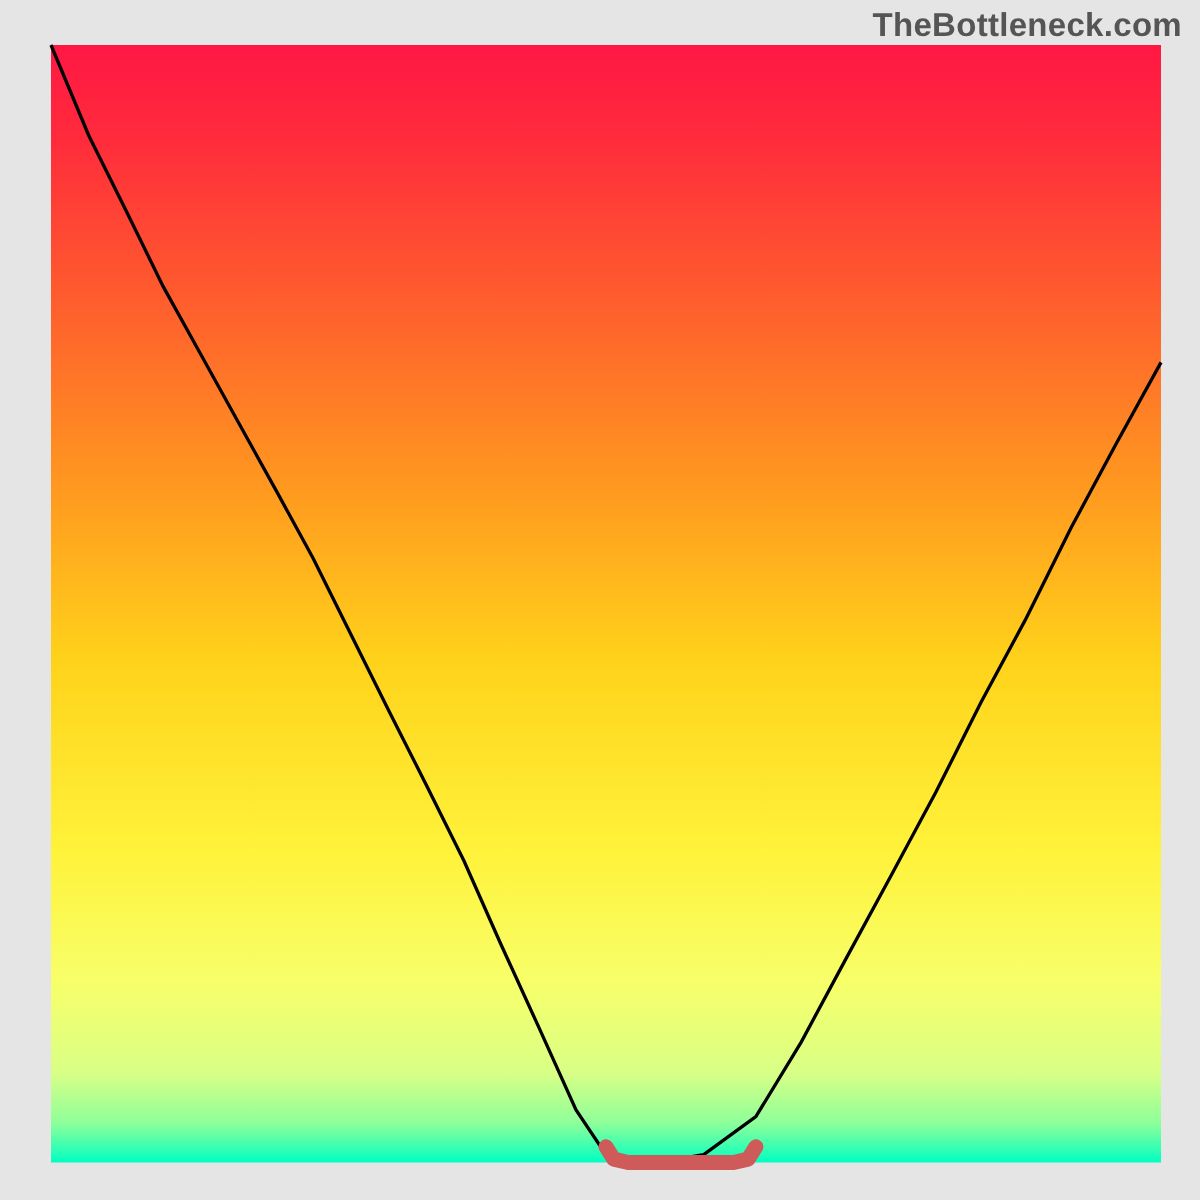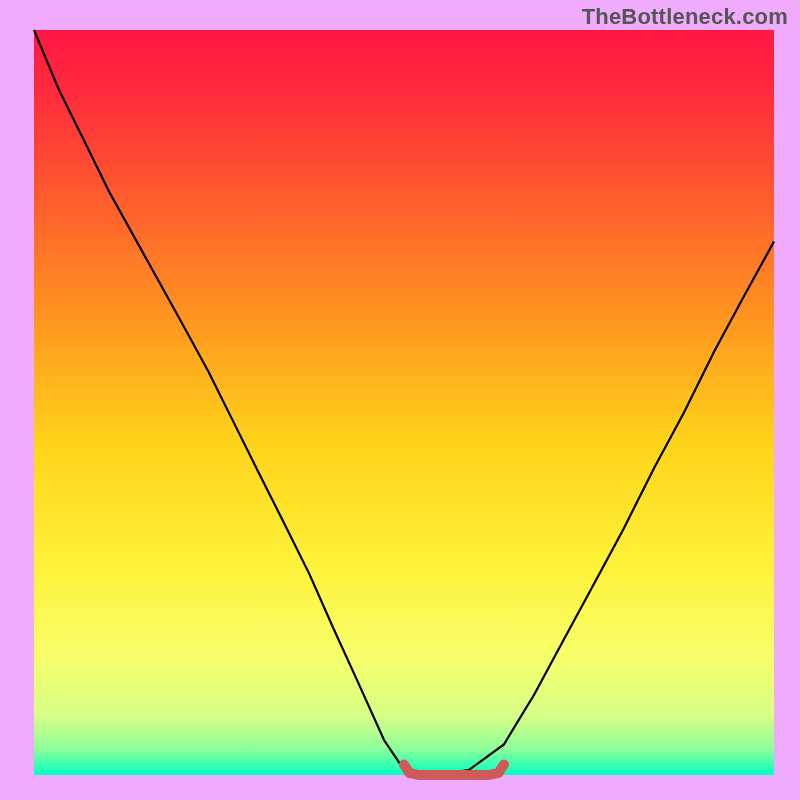--- a/index.html
+++ b/index.html
@@ -8,21 +8,21 @@
     width: 800px;
     height: 800px;
     background: #000;
     font-family: Arial, Helvetica, sans-serif;
     overflow: hidden;
   }
   .frame {
     position: relative;
     width: 800px;
     height: 800px;
-    background: #f0abfc;
+    background: #e5e5e5;
   }
   .watermark {
     position: absolute;
     top: 4px;
     right: 12px;
     color: #555;
     font-size: 22px;
     font-weight: 600;
     letter-spacing: 0.2px;
     z-index: 40;

